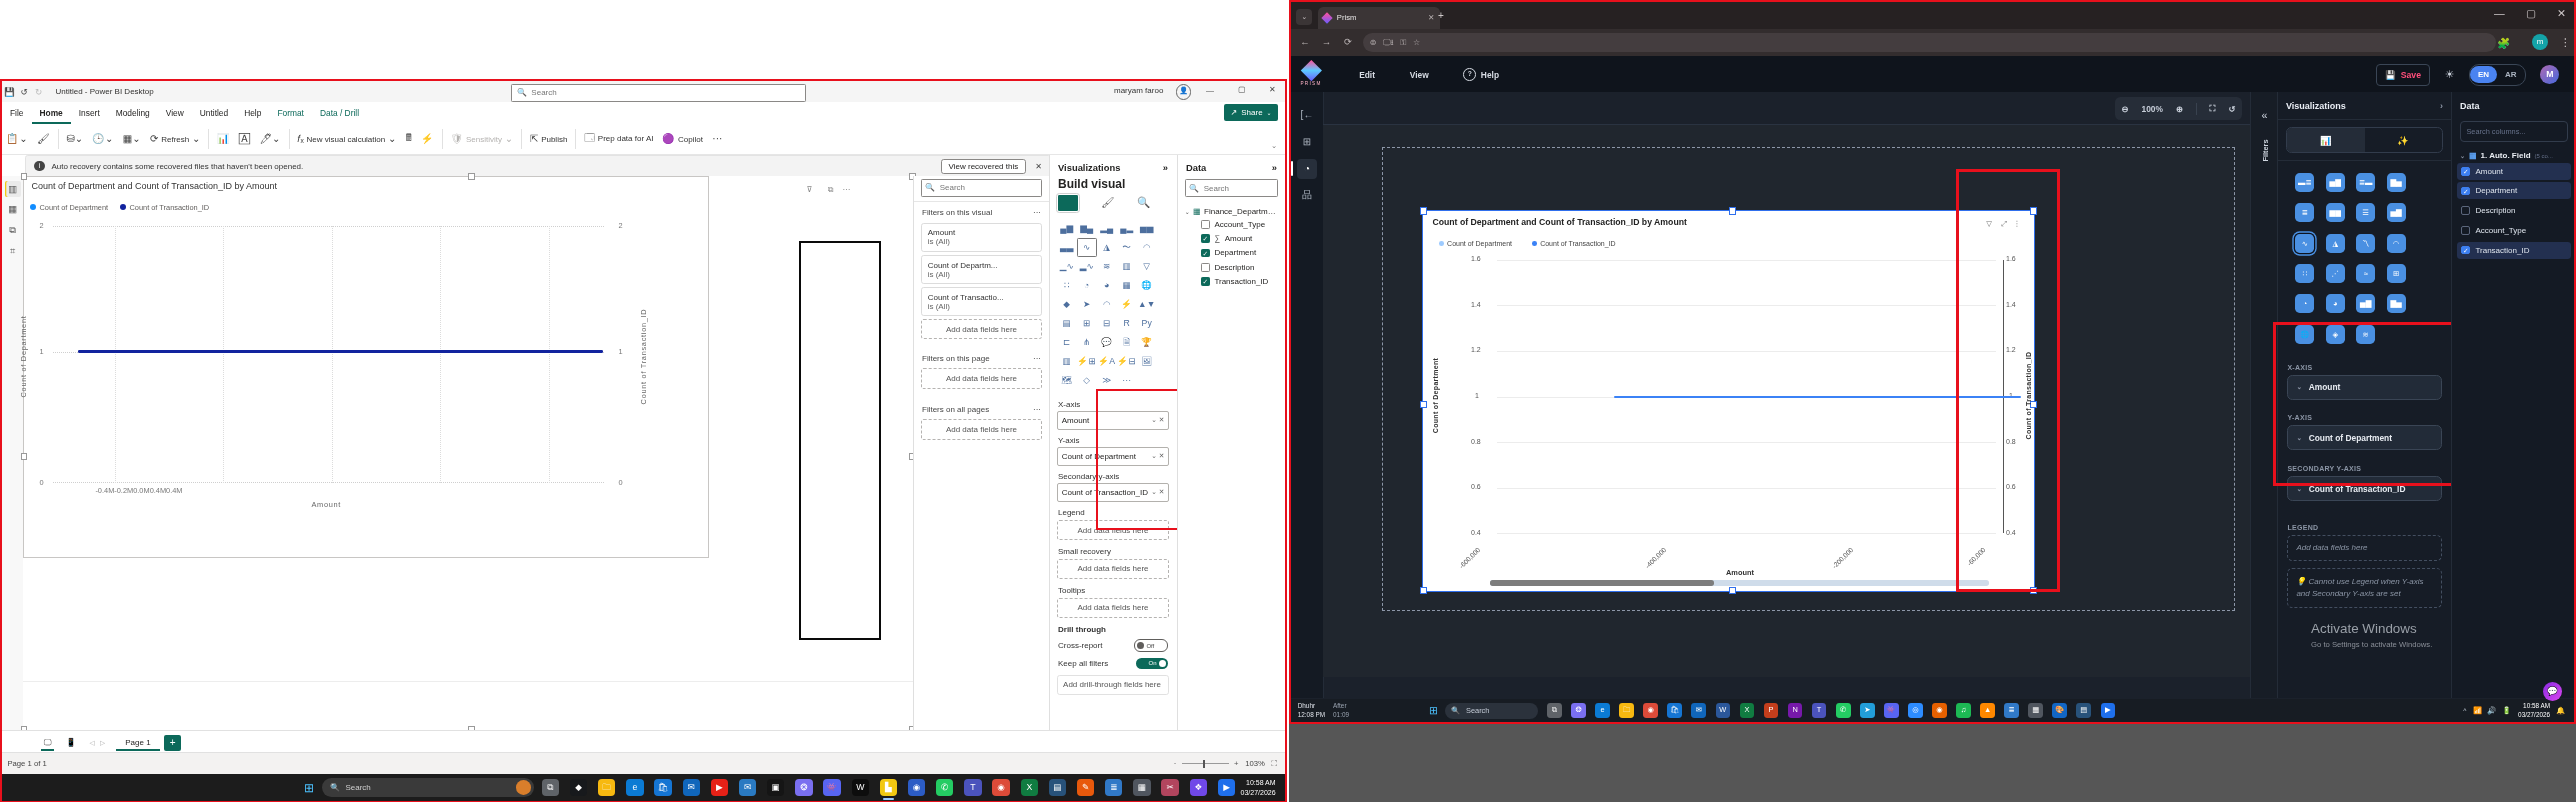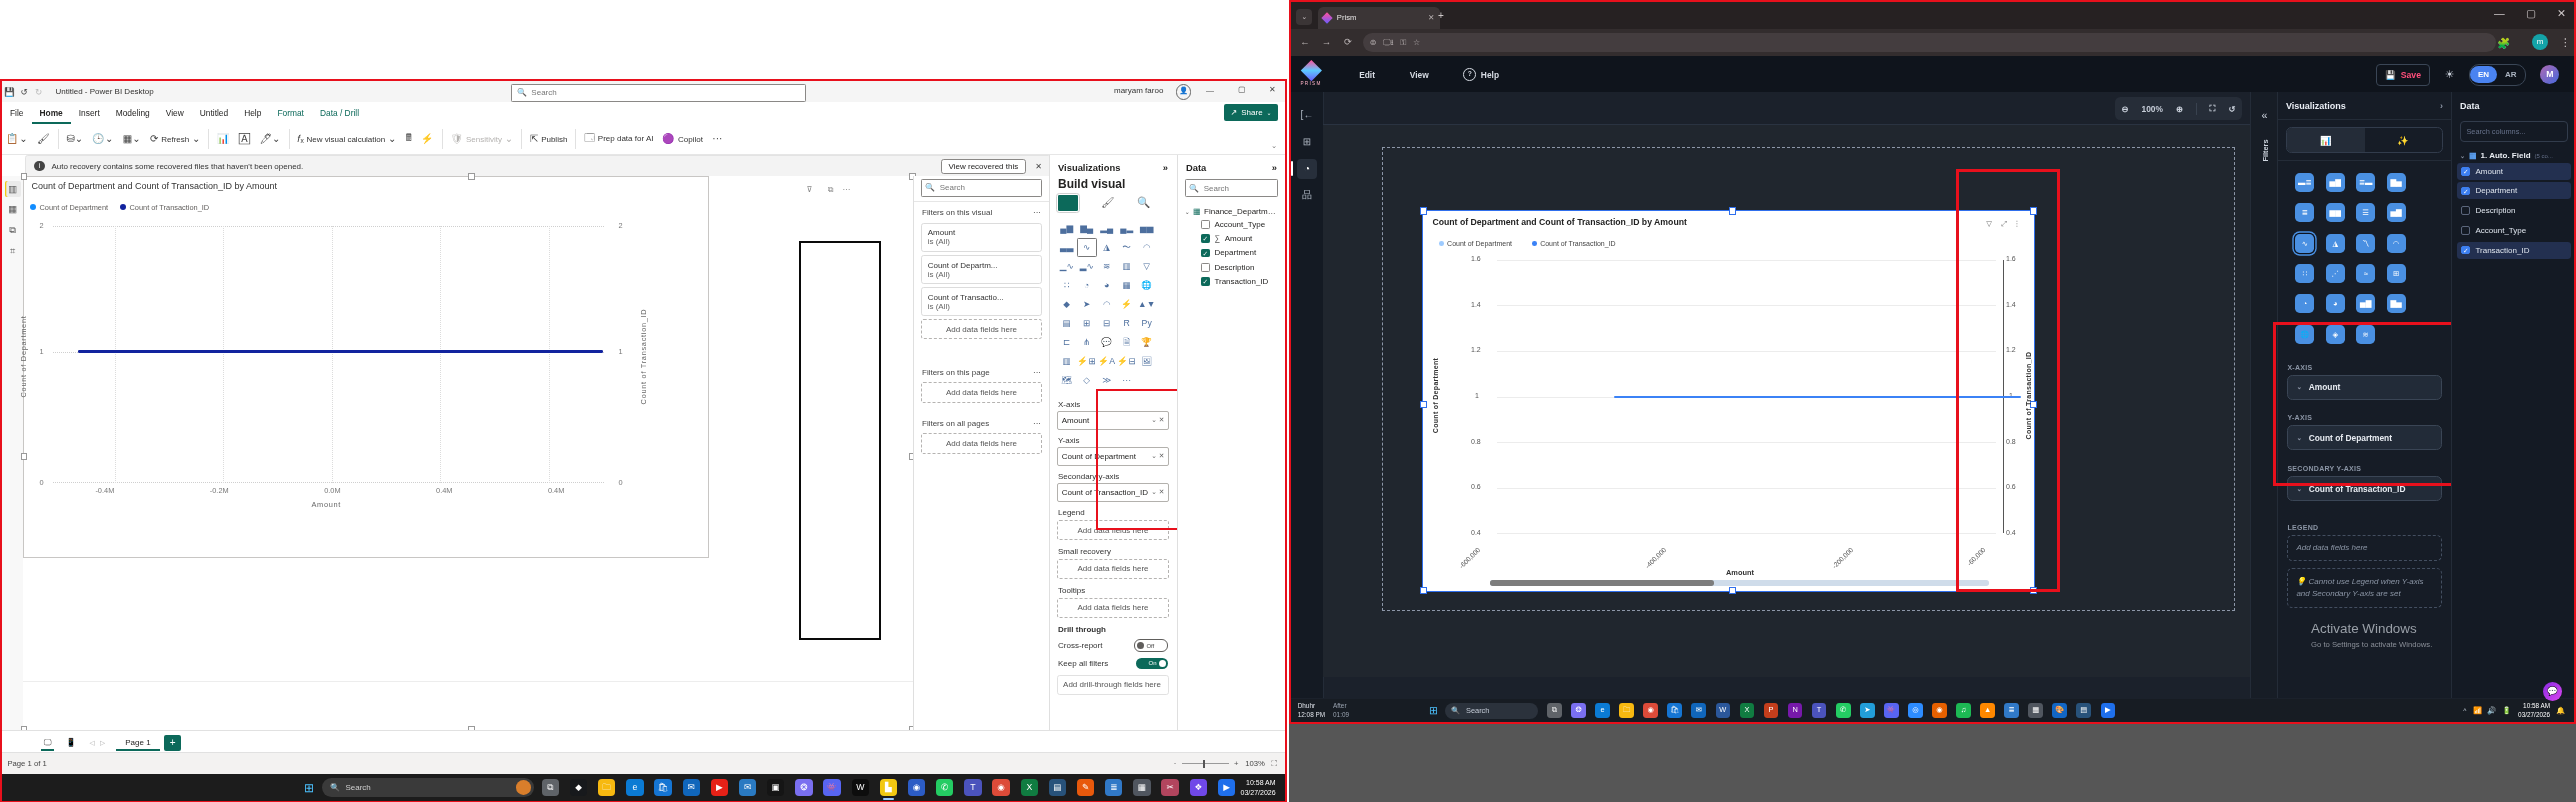--- a/index.html
+++ b/index.html
@@ -225,21 +225,21 @@
 
         <span class="tick" style="left:16px;top:45px">2</span>
         <span class="tick" style="left:16px;top:171px">1</span>
         <span class="tick" style="left:16px;top:302px">0</span>
         <span class="tick" style="left:595px;top:45px">2</span>
         <span class="tick" style="left:595px;top:171px">1</span>
         <span class="tick" style="left:595px;top:302px">0</span>
 
         <div class="abs" style="left:55px;top:174px;width:525px;height:2.7px;background:#12239E;border-radius:1.3px"></div>
 
-        <div class="abs flex" style="left:72px;top:310px;width:469px;justify-content:space-between;font-size:7.4px;color:#777">
+        <div class="abs flex" style="left:72px;top:310px;width:469px;font-size:7.4px;color:#777">
             <span>-0.4M</span>
             <span>-0.2M</span>
             <span>0.0M</span>
             <span>0.4M</span>
             <span>0.4M</span>
           </div>
         <div class="abs" style="left:288px;top:324px;font-size:7.4px;color:#666;letter-spacing:0.7px">Amount</div>
         <div class="axt vtext" style="left:-40px;top:176px">Count of Department</div>
         <div class="axt vtext" style="left:573px;top:176px">Count of Transaction_ID</div>
       </div>
@@ -263,21 +263,21 @@
         </div>
       <div class="fcard">
           <div>Count of Departm...</div>
           <div class="cond">is (All)</div>
         </div>
       <div class="fcard">
           <div>Count of Transactio...</div>
           <div class="cond">is (All)</div>
         </div>
       <div class="dashbox">Add data fields here</div>
-      <div class="sec-lbl" style="margin-top:22px">
+      <div class="sec-lbl" style="margin-top:8px">
           <span>Filters on this page</span>
           <span>···</span>
         </div>
       <div class="dashbox">Add data fields here</div>
       <div class="sec-lbl" style="margin-top:9.4px">
           <span>Filters on all pages</span>
           <span>···</span>
         </div>
       <div class="dashbox">Add data fields here</div>
     </div>

